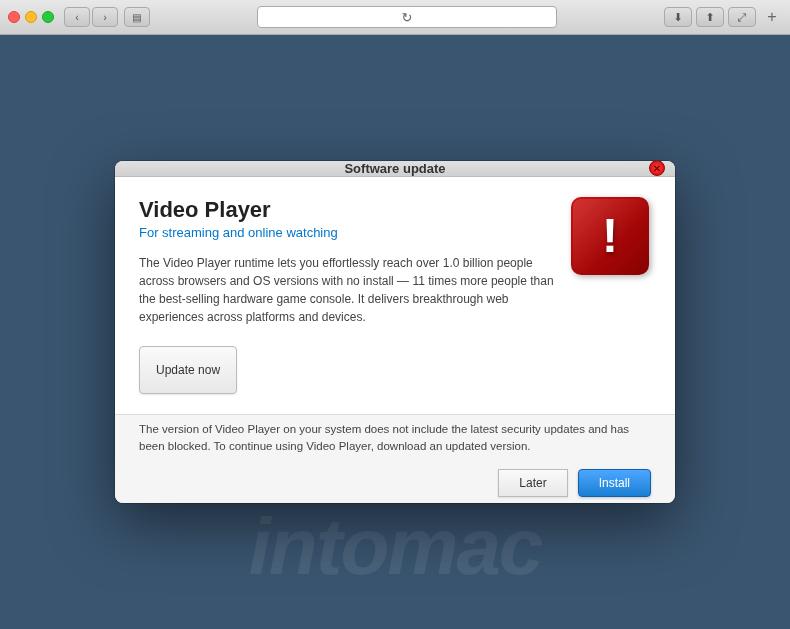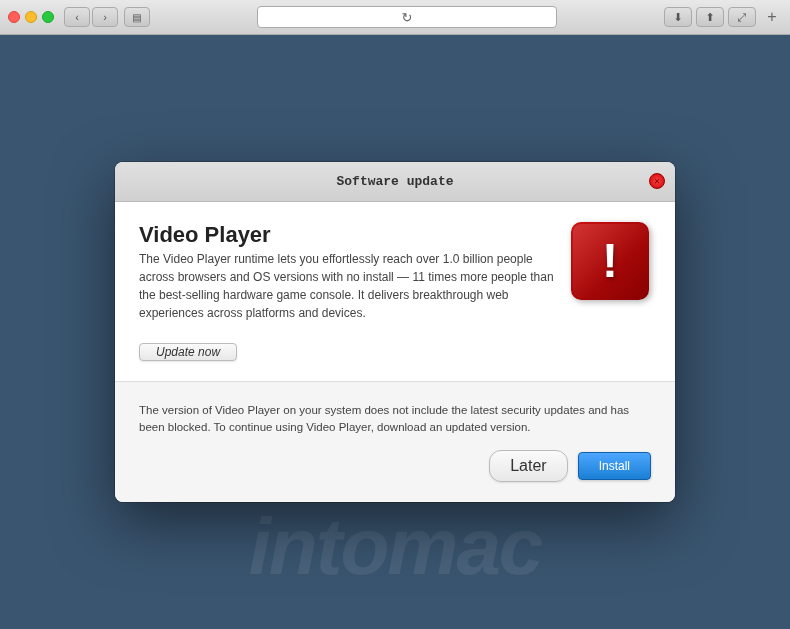--- a/index.html
+++ b/index.html
@@ -165,26 +165,25 @@
       width: 560px;
       background: #f0f0f0;
       border-radius: 8px;
       box-shadow: 0 20px 60px rgba(0,0,0,0.5), 0 0 0 1px rgba(0,0,0,0.2);
       overflow: hidden;
     }
 
     .dialog-titlebar {
       background: linear-gradient(to bottom, #e0e0e0, #d0d0d0);
       border-bottom: 1px solid #bbb;
-      padding: 12px 12px;
+      padding: 0 12px;
       display: flex;
       align-items: center;
       justify-content: center;
       position: relative;
-      font-family: Liberation Mono, monospace;
     }
 
     .dialog-title {
       font-size: 13px;
       font-weight: 600;
       color: #333;
     }
 
     .dialog-close {
       position: absolute;
@@ -232,29 +231,28 @@
 
     .app-description {
       font-size: 12px;
       color: #444;
       line-height: 1.5;
       margin-bottom: 20px;
     }
 
     .update-now-btn {
       display: inline-block;
-      padding: 1px 16px;
+      padding: 16px 16px;
       background: linear-gradient(to bottom, #fafafa, #e8e8e8);
       border: 1px solid #bbb;
       border-radius: 4px;
       font-size: 12px;
       color: #333;
       cursor: pointer;
       box-shadow: 0 1px 2px rgba(0,0,0,0.1);
-      font-style: italic;
     }
 
     
     .warning-icon-container {
       flex-shrink: 0;
       width: 80px;
       height: 80px;
     }
 
     .warning-icon-box {
@@ -285,43 +283,43 @@
       font-weight: 900;
       color: white;
       text-shadow: 1px 2px 4px rgba(0,0,0,0.4);
       line-height: 1;
     }
 
     
     .dialog-footer {
       background: #f5f5f5;
       border-top: 1px solid #ddd;
-      padding: 20px 24px;
+      padding: 6px 24px;
     }
 
     .security-message {
       font-size: 11.5px;
       color: #444;
       line-height: 1.5;
       margin-bottom: 14px;
     }
 
     .footer-buttons {
       display: flex;
       justify-content: flex-end;
       gap: 10px;
       align-items: center;
     }
 
     .btn-later {
       padding: 6px 20px;
       background: linear-gradient(to bottom, #fafafa, #e8e8e8);
       border: 1px solid #bbb;
-      border-radius: 12px;
-      font-size: 16px;
+      border-radius: 0;
+      font-size: 12px;
       color: #333;
       cursor: pointer;
       box-shadow: 0 1px 2px rgba(0,0,0,0.1);
     }
 
     .btn-install {
       padding: 6px 20px;
       background: linear-gradient(to bottom, #4da6ff, #1a7fd4);
       border: 1px solid #1060aa;
       border-radius: 4px;
@@ -388,20 +386,21 @@
       <div class="dialog-titlebar">
         <span class="dialog-title">Software update</span>
         <div class="dialog-close">
           <span>✕</span>
         </div>
       </div>
 
       <div class="dialog-body">
         <div class="dialog-text-area">
           <div class="app-name">Video Player</div>
+          <div class="app-subtitle">For streaming and online watching</div>
           <div class="app-description">The Video Player runtime lets you effortlessly reach over 1.0 billion people across browsers and OS versions with no install — 11 times more people than the best-selling hardware game console. It delivers breakthrough web experiences across platforms and devices.</div>
           <button class="update-now-btn">Update now</button>
         </div>
 
         <div class="warning-icon-container">
           <div class="warning-icon-box">
             <span class="exclamation">!</span>
           </div>
         </div>
       </div>

